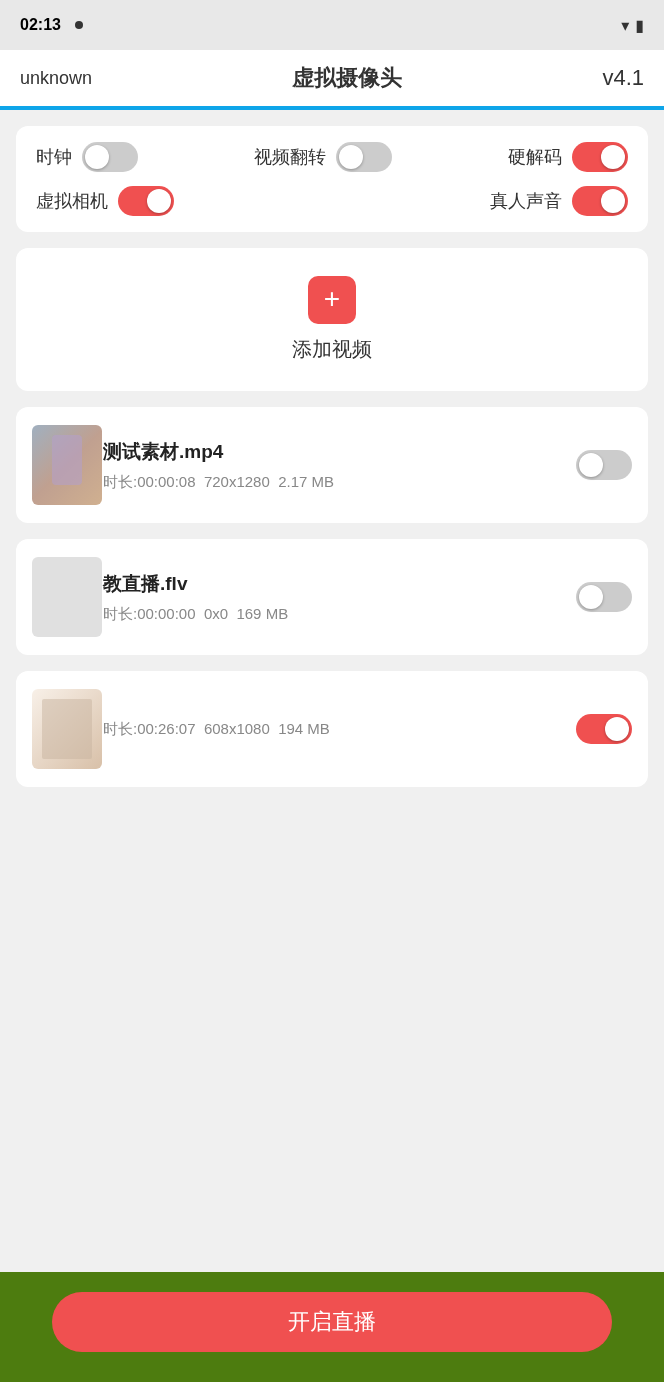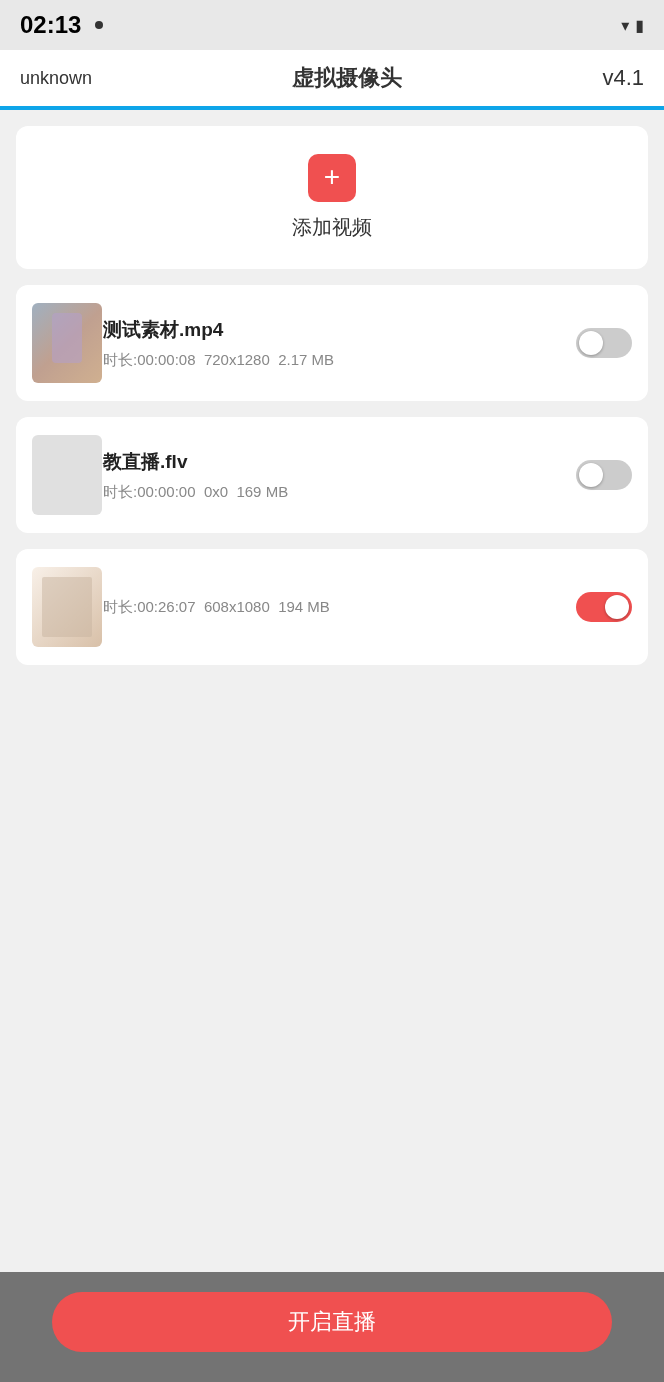--- a/index.html
+++ b/index.html
@@ -15,21 +15,21 @@
     
     .status-bar {
       background: #e8e8e8;
       height: 50px;
       display: flex;
       align-items: center;
       justify-content: space-between;
       padding: 0 20px;
     }
     .status-time {
-      font-size: 24px;
+      font-size: 16px;
       font-weight: 600;
       color: #000;
     }
     .status-dot {
       width: 8px; height: 8px;
       background: #333;
       border-radius: 50%;
       margin-left: 8px;
     }
     .status-left {
@@ -197,21 +197,21 @@
       font-size: 15px;
       color: #888;
     }
 
     
     .spacer { flex: 1; }
 
     
     .bottom-bar {
       padding: 20px 52px 30px;
-      background: #737373;
+      background: #4d7c0f;
     }
     .start-live-btn {
       width: 100%;
       height: 60px;
       background: #f05050;
       border-radius: 30px;
       display: flex;
       align-items: center;
       justify-content: center;
       cursor: pointer;
@@ -280,20 +280,48 @@
 </div>
 
 <div class="header">
   <span class="header-left">unknown</span>
   <span class="header-title">虚拟摄像头</span>
   <span class="header-version">v4.1</span>
 </div>
 
 <div class="main-content">
 
+  <div class="toggle-section">
+
+    <div class="toggle-row">
+      <div class="toggle-row-left">
+        <span class="toggle-label">时钟</span>
+        <div class="toggle-switch off"></div>
+      </div>
+      <div class="toggle-row-left">
+        <span class="toggle-label">视频翻转</span>
+        <div class="toggle-switch off"></div>
+      </div>
+      <div class="toggle-row-left">
+        <span class="toggle-label">硬解码</span>
+        <div class="toggle-switch on"></div>
+      </div>
+    </div>
+
+    <div class="toggle-row">
+      <div class="toggle-row-left">
+        <span class="toggle-label">虚拟相机</span>
+        <div class="toggle-switch on"></div>
+      </div>
+      <div class="toggle-row-left" style="margin-left:auto;">
+        <span class="toggle-label">真人声音</span>
+        <div class="toggle-switch on"></div>
+      </div>
+    </div>
+  </div>
 
   <div class="add-video-card">
     <div class="add-video-btn">
       <span>+</span>
     </div>
     <span class="add-video-label">添加视频</span>
   </div>
 
   <div class="video-card">
     <div class="thumb-img1"></div>

